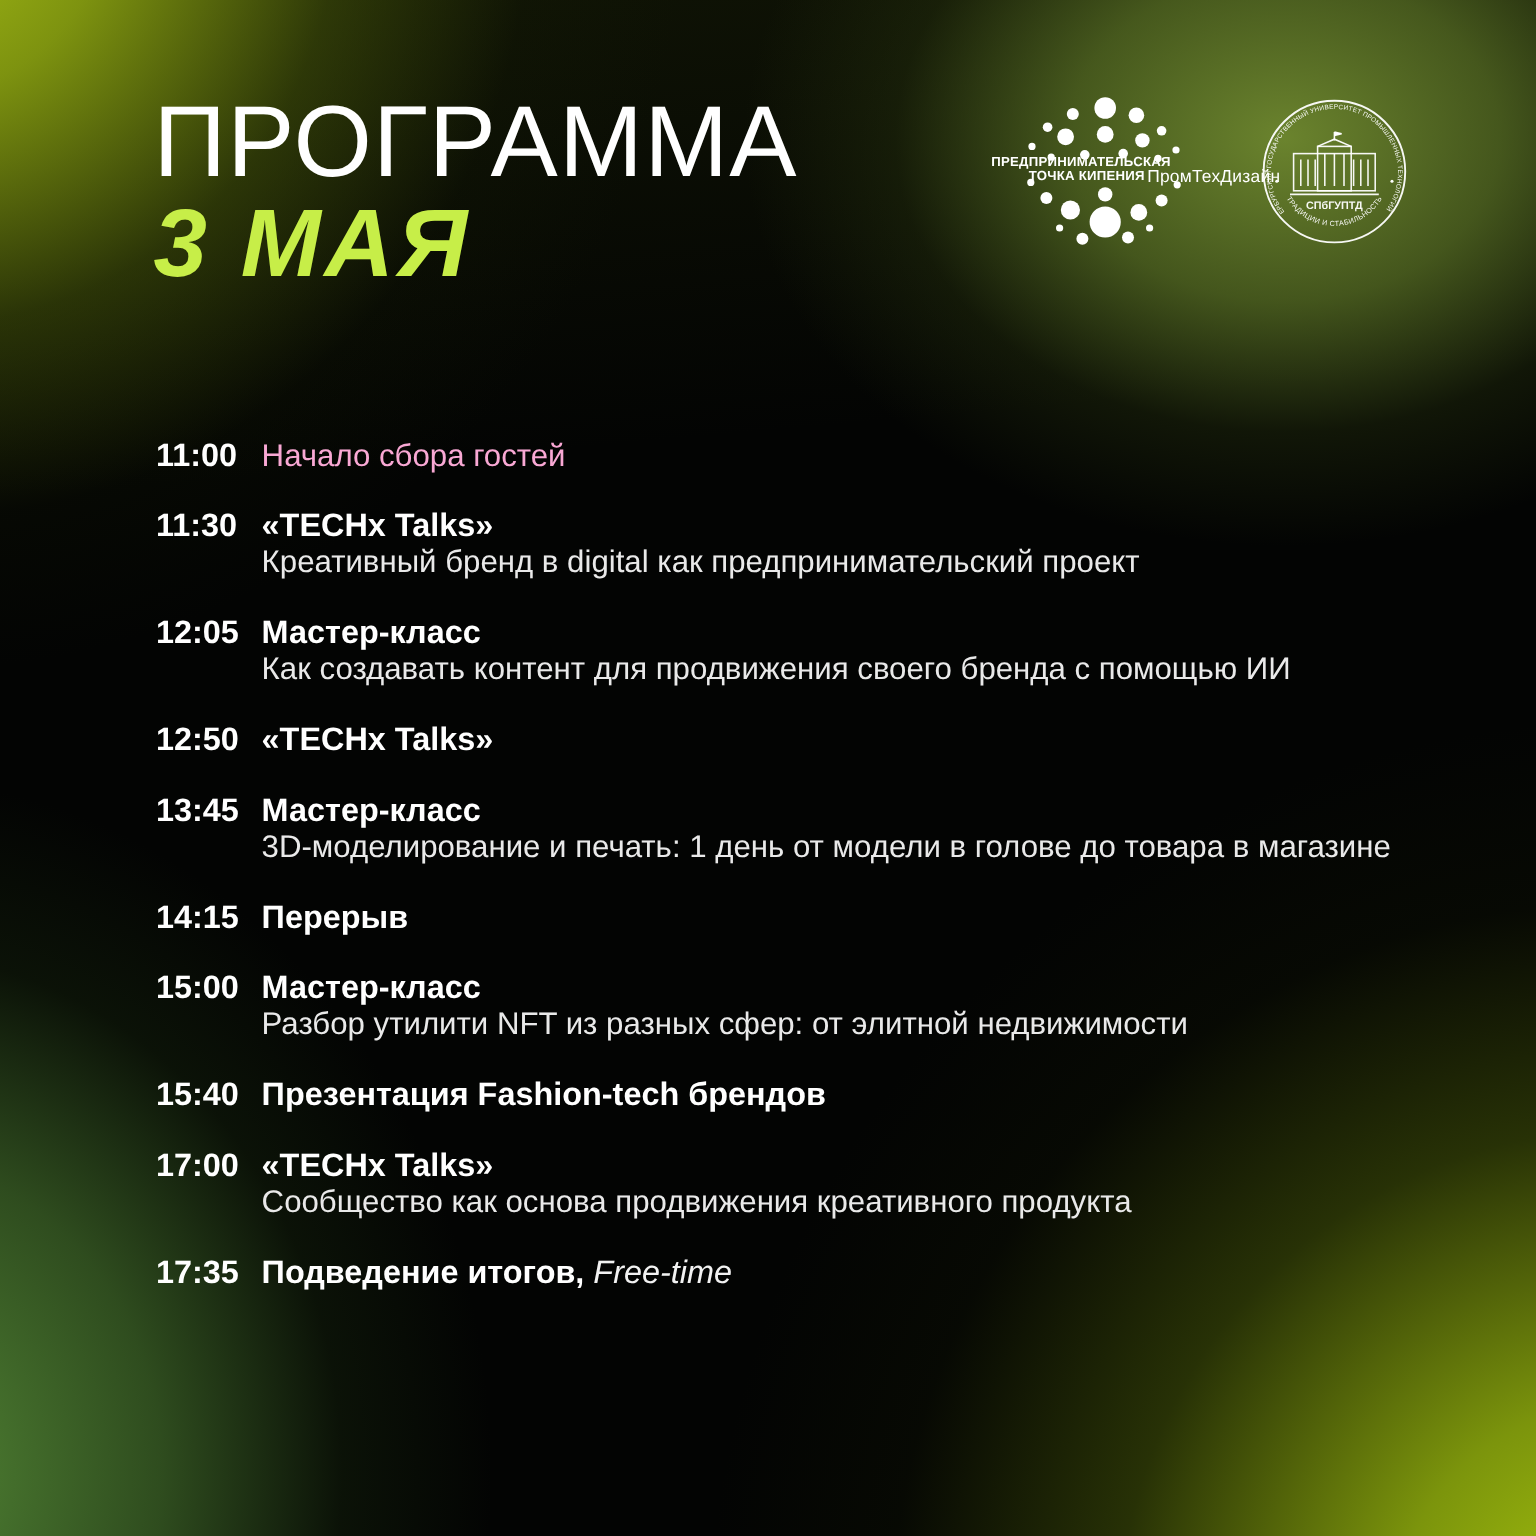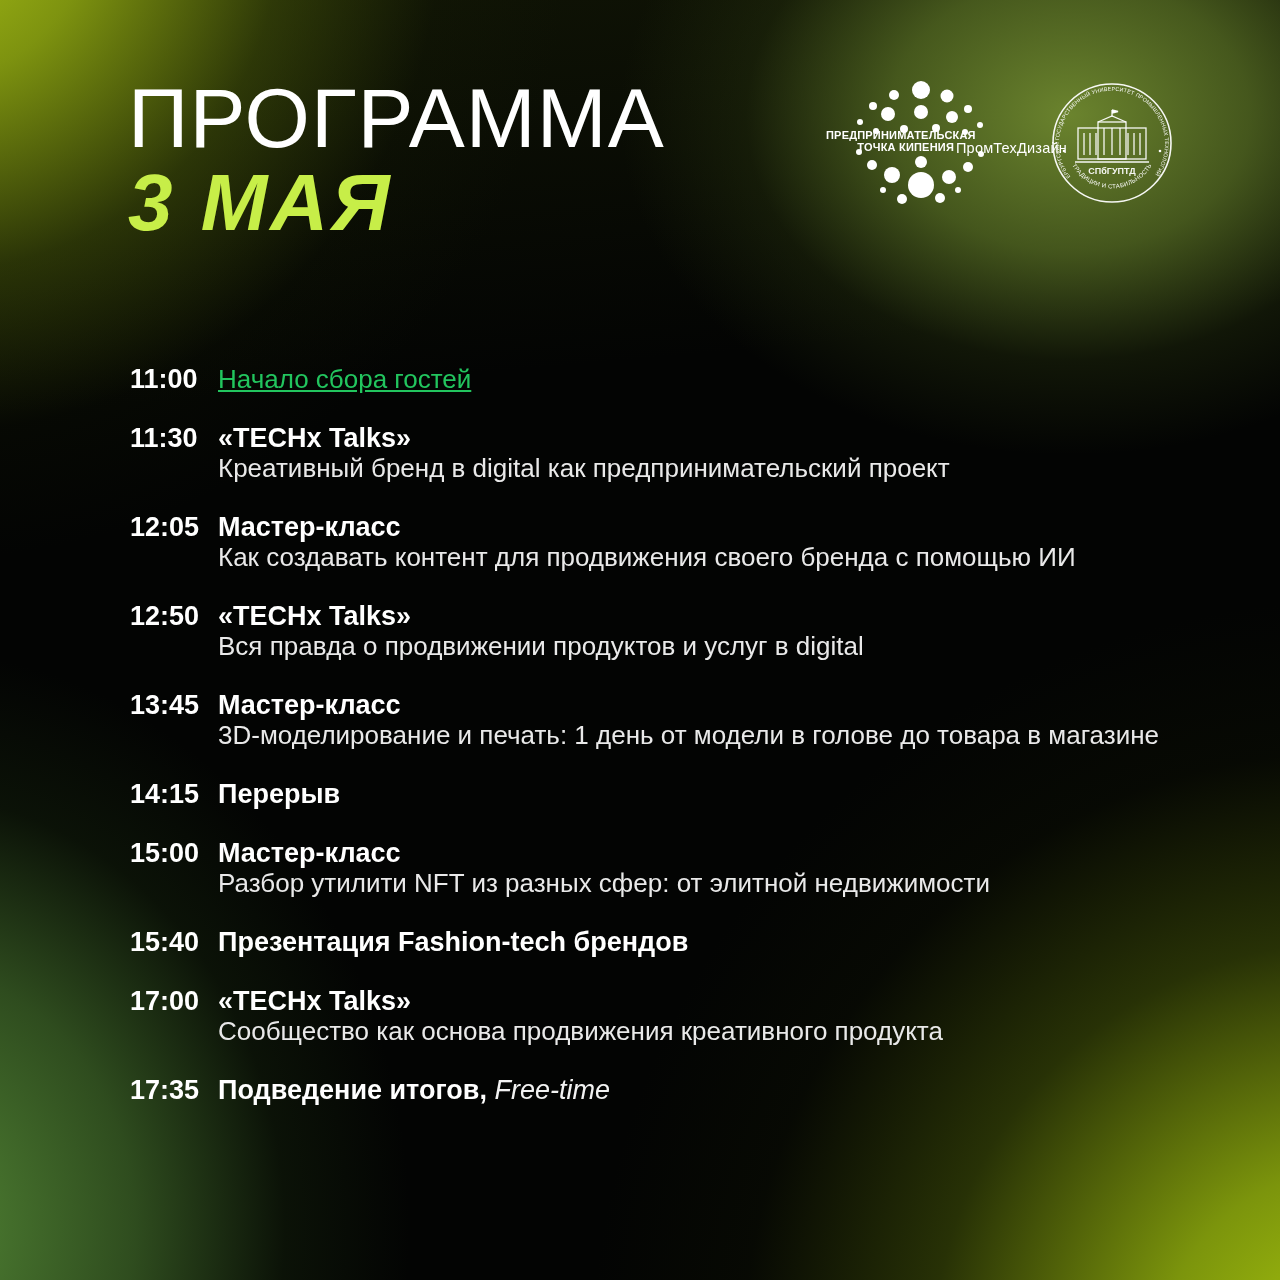--- a/index.html
+++ b/index.html
@@ -56,21 +56,21 @@
   .row{ display:flex; margin-bottom:29px; }
   .time{
     flex:0 0 88px; font-size:27px; font-weight:700; color:#ffffff;
     line-height:30px; white-space:nowrap;
   }
   .content{ flex:1 1 auto; }
   .title{
     font-size:27px; font-weight:700; color:#ffffff;
     line-height:30px; white-space:nowrap;
   }
-  .title.regular{ font-weight:400; color:#22c55e; font-size:26px;text-decoration:underline; }
+  .title.regular{ font-weight:400; color:#f9a8d4; font-size:26px; }
   .title .suffix{ font-weight:400; color:#f2f2f2;font-style:italic; }
   .sub{
     font-size:26px; font-weight:400; color:#e9e9e9;
     line-height:30px; white-space:nowrap;
   }
 </style>
 </head>
 <body>
 
 <div class="header">
@@ -175,21 +175,20 @@
     <div class="content">
       <div class="title">Мастер-класс</div>
       <div class="sub">Как создавать контент для продвижения своего бренда с помощью ИИ</div>
     </div>
   </div>
 
   <div class="row">
     <div class="time">12:50</div>
     <div class="content">
       <div class="title">«TECHx Talks»</div>
-      <div class="sub">Вся правда о продвижении продуктов и услуг в digital</div>
     </div>
   </div>
 
   <div class="row">
     <div class="time">13:45</div>
     <div class="content">
       <div class="title">Мастер-класс</div>
       <div class="sub">3D-моделирование и печать: 1 день от модели в голове до товара в магазине</div>
     </div>
   </div>

